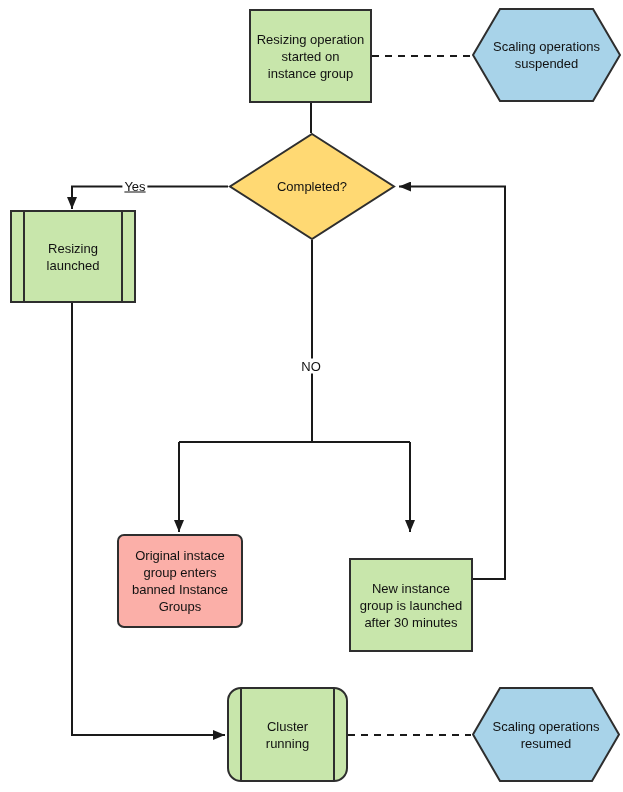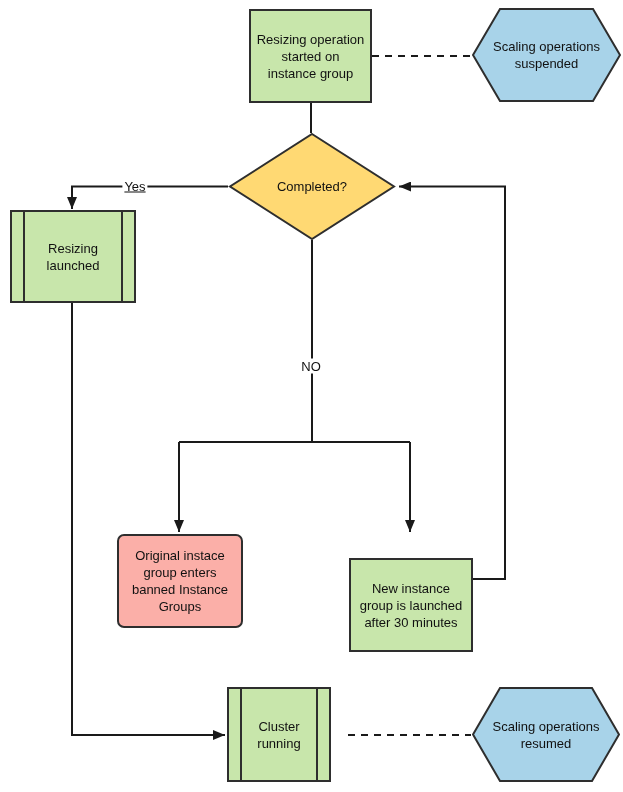--- a/index.html
+++ b/index.html
@@ -71,21 +71,21 @@
   .shape-svg.yellow .outline { fill: var(--yellow, #ffd973); }
   .shape-svg.blue .outline   { fill: var(--blue, #a8d3e9); }
 
   
   #n-start    { left: 249px; top:   9px; width: 123px; height: 94px; }
   #n-susp     { left: 472px; top:   8px; width: 149px; height: 94px; }
   #n-decision { left: 228px; top: 133px; width: 168px; height: 107px; }
   #n-resized  { left:  10px; top: 210px; width: 126px; height: 93px; }
   #n-banned   { left: 117px; top: 534px; width: 126px; height: 94px; }
   #n-newgrp   { left: 349px; top: 533px; width: 124px; height: 94px; margin-top: 25px; }
-  #n-cluster  { left: 227px; top: 687px; width: 104px; height: 95px; }
+  #n-cluster  { left: 227px; top: 687px; width: 121px; height: 95px; border-radius: 14px; }
   #n-resumed  { left: 472px; top: 687px; width: 148px; height: 95px; }
 
   .edge-label {
     position: absolute;
     transform: translate(-50%, -50%);
     background: #fff;
     font-size: 13px;
     line-height: 15px;
     padding: 0 2px;
     z-index: 3;

